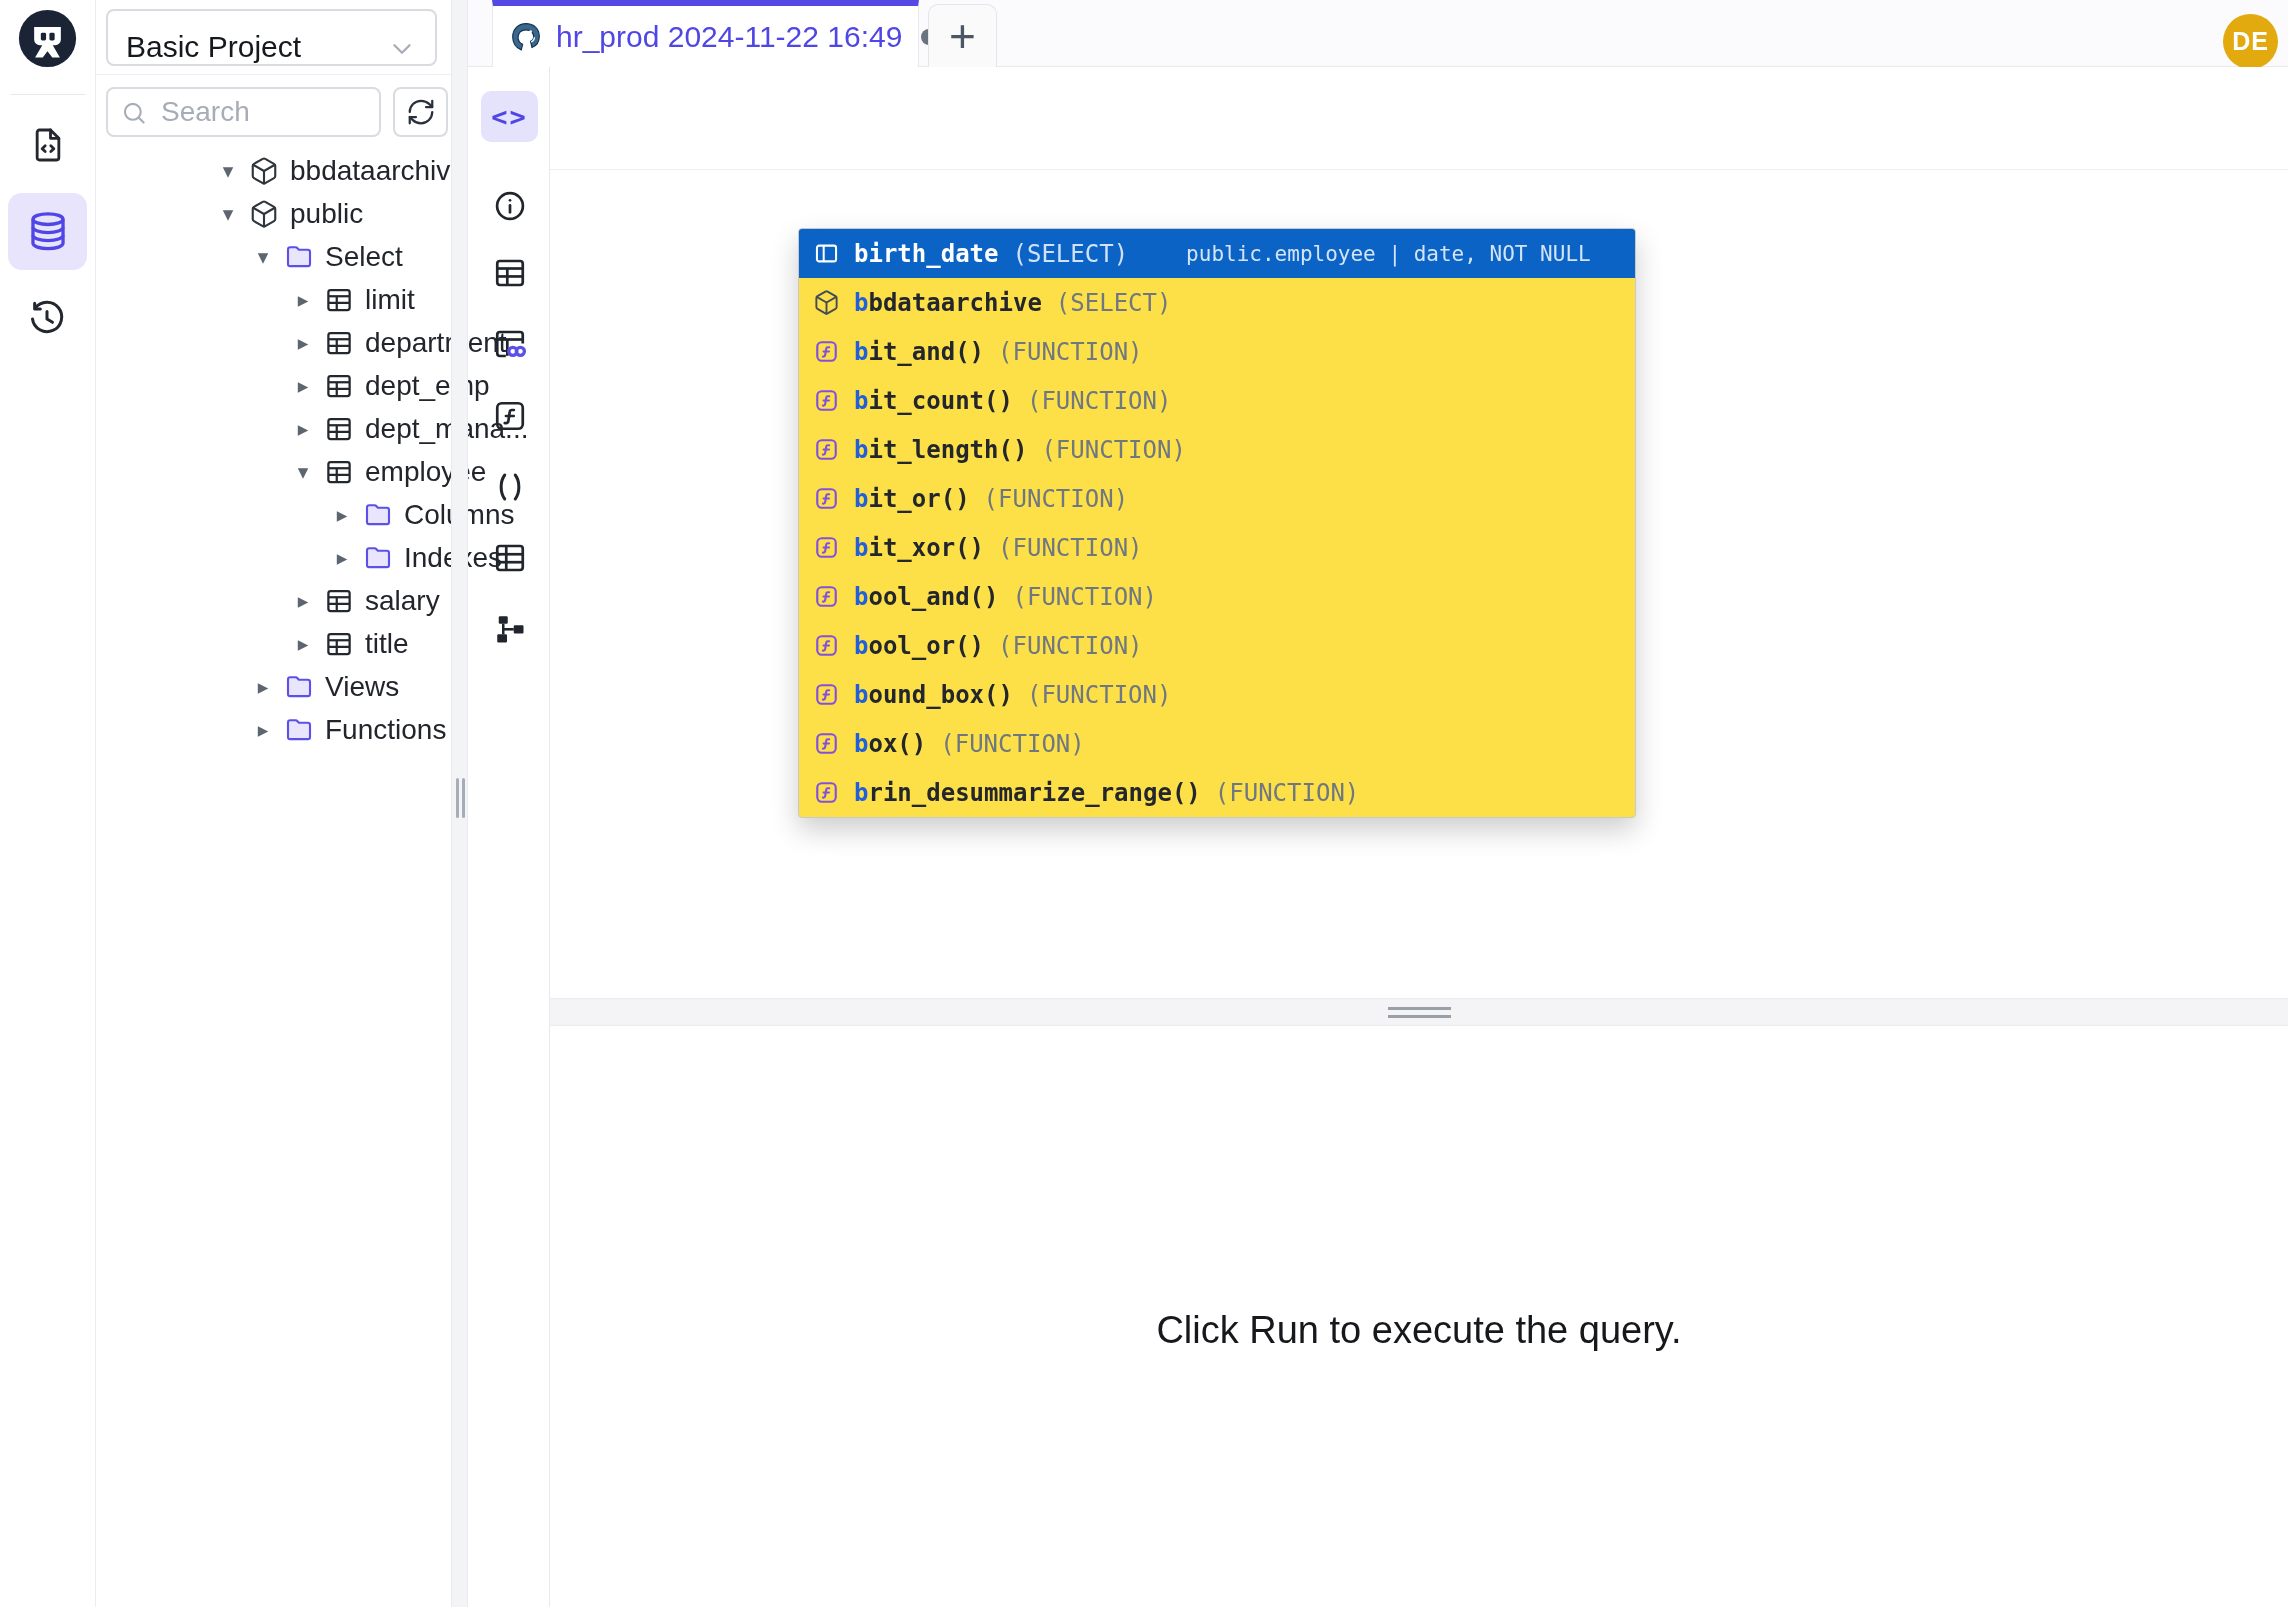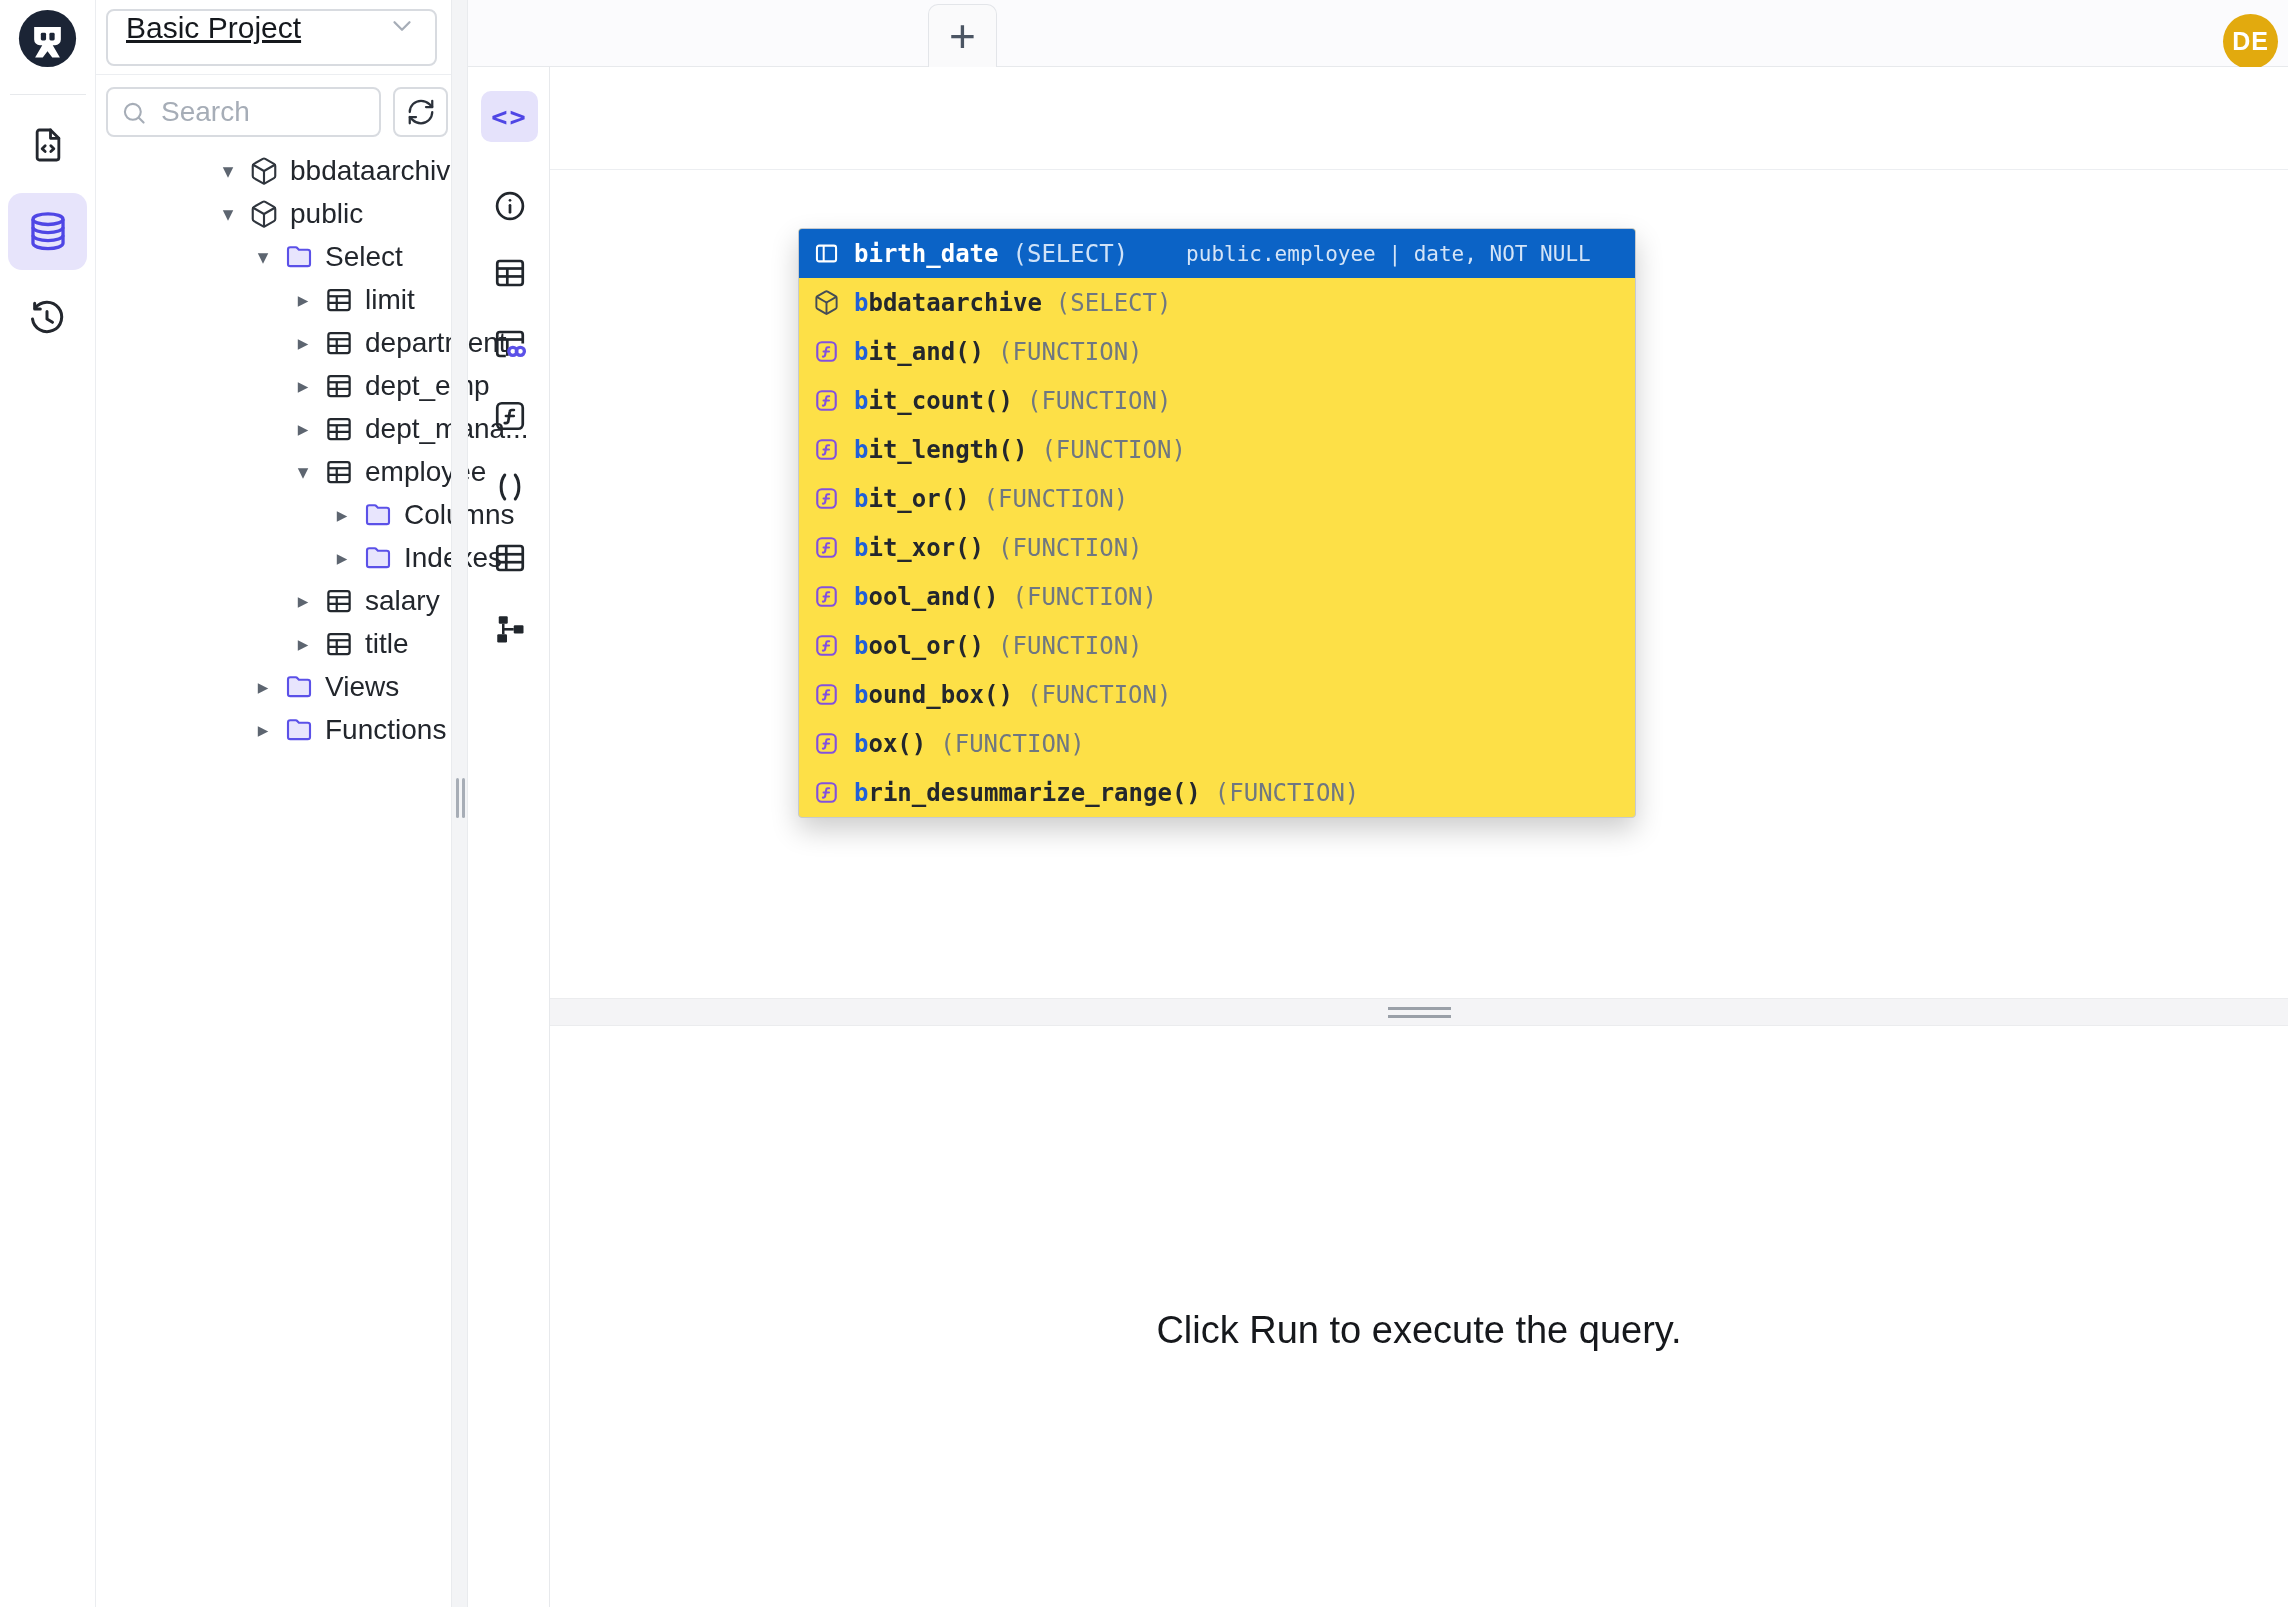--- a/index.html
+++ b/index.html
@@ -21,21 +21,21 @@
   .rail-item.worksheet .icn { width:40px; height:40px; }
   .rail-item.database { left:8px; top:193px; width:79px; height:77px; background:#e7e4fb; color:#4f46e5; }
   .rail-item.database .icn { width:44px; height:44px; }
   .rail-item.history { left:25px; top:297px; width:44px; height:44px; }
   .rail-item.history .icn { width:40px; height:40px; }
 
   
   .sidebar { left:96px; top:0; bottom:0; width:355px; background:#fff; z-index:3; }
   .sb-header { left:0; top:0; width:100%; height:75px; border-bottom:1px solid #eceef1; }
   .proj-select { left:10px; top:9px; width:331px; height:57px; border:2px solid #d8dbe0; border-radius:8px;
-    display:flex; align-items:flex-start; padding:0 18px; gap:10px; font-size:30px; color:#15181d; background:#fff; cursor:pointer;text-decoration:underline; }
+    display:flex; align-items:flex-end; padding:0 18px; gap:10px; font-size:30px; color:#15181d; background:#fff; cursor:pointer; }
   .proj-select .lbl { flex:1; white-space:nowrap; overflow:hidden; }
   .proj-select .icn { width:30px; height:30px; color:#a6adb7; }
   .search-input { left:10px; top:87px; width:275px; height:50px; border:2px solid #d8dbe0; border-radius:8px;
     font-size:28px; padding:0 12px 0 53px; color:#15181d; outline:none; font-family:"Liberation Sans",sans-serif; }
   .search-input::placeholder { color:#a6adb7; }
   .search-icn { left:24px; top:99px; width:28px; height:28px; color:#a6adb7; pointer-events:none; }
   .refresh-btn { left:297px; top:87px; width:55px; height:50px; border:2px solid #d8dbe0; border-radius:8px;
     display:flex; align-items:center; justify-content:center; color:#2b313a; background:#fff; cursor:pointer; }
   .refresh-btn .icn { width:30px; height:30px; }
 
@@ -375,20 +375,31 @@
       </div>
     </div>
 </div>
 
 <div class="abs gutter">
   <span class="gutter-bar b1"></span>
   <span class="gutter-bar b2"></span>
 </div>
 
 <div class="abs topbar">
+  <div class="abs tab-active">
+    <span class="icn elephant">
+      <svg viewBox="0 0 24 24" fill="none">
+          <path fill="#39678f" stroke="#15324a" stroke-width="0.8" d="M12 2.6c-5.6 0-9.4 3.8-9.4 9.3 0 4.4 2.4 7.8 6.1 9.2l.9-3.9c-2-.9-3.2-2.7-3.2-5 0-3.1 2.3-5.2 5.6-5.2 3.1 0 5.4 1.9 5.4 4.6 0 1.7-.8 2.9-2.2 3.4l1 4.4c3.4-1.2 5.2-4.2 5.2-7.9 0-5.3-3.9-8.9-9.4-8.9z"></path>
+          <circle cx="15.2" cy="8.3" r="1" fill="#fff"></circle>
+          <path d="M17.9 12.1c0 1.6-.9 2.8-2.3 3.3" stroke="#fff" stroke-width="1"></path>
+        </svg>
+    </span>
+    <span class="tab-label">hr_prod 2024-11-22 16:49</span>
+    <span class="tab-dirty-dot"></span>
+  </div>
   <div class="abs tab-new">+</div>
   <div class="abs avatar">DE</div>
 </div>
 
 <div class="abs stripcol">
   <div class="code-toggle">&lt;&gt;</div>
   <div id="strip-items">
       <div class="strip-item" style="top: 121px;"><span class="icn ">
           <svg viewBox="0 0 24 24" fill="none" stroke="currentColor" stroke-width="1.8" stroke-linecap="round">
             <circle cx="12" cy="12" r="8.6"></circle>

